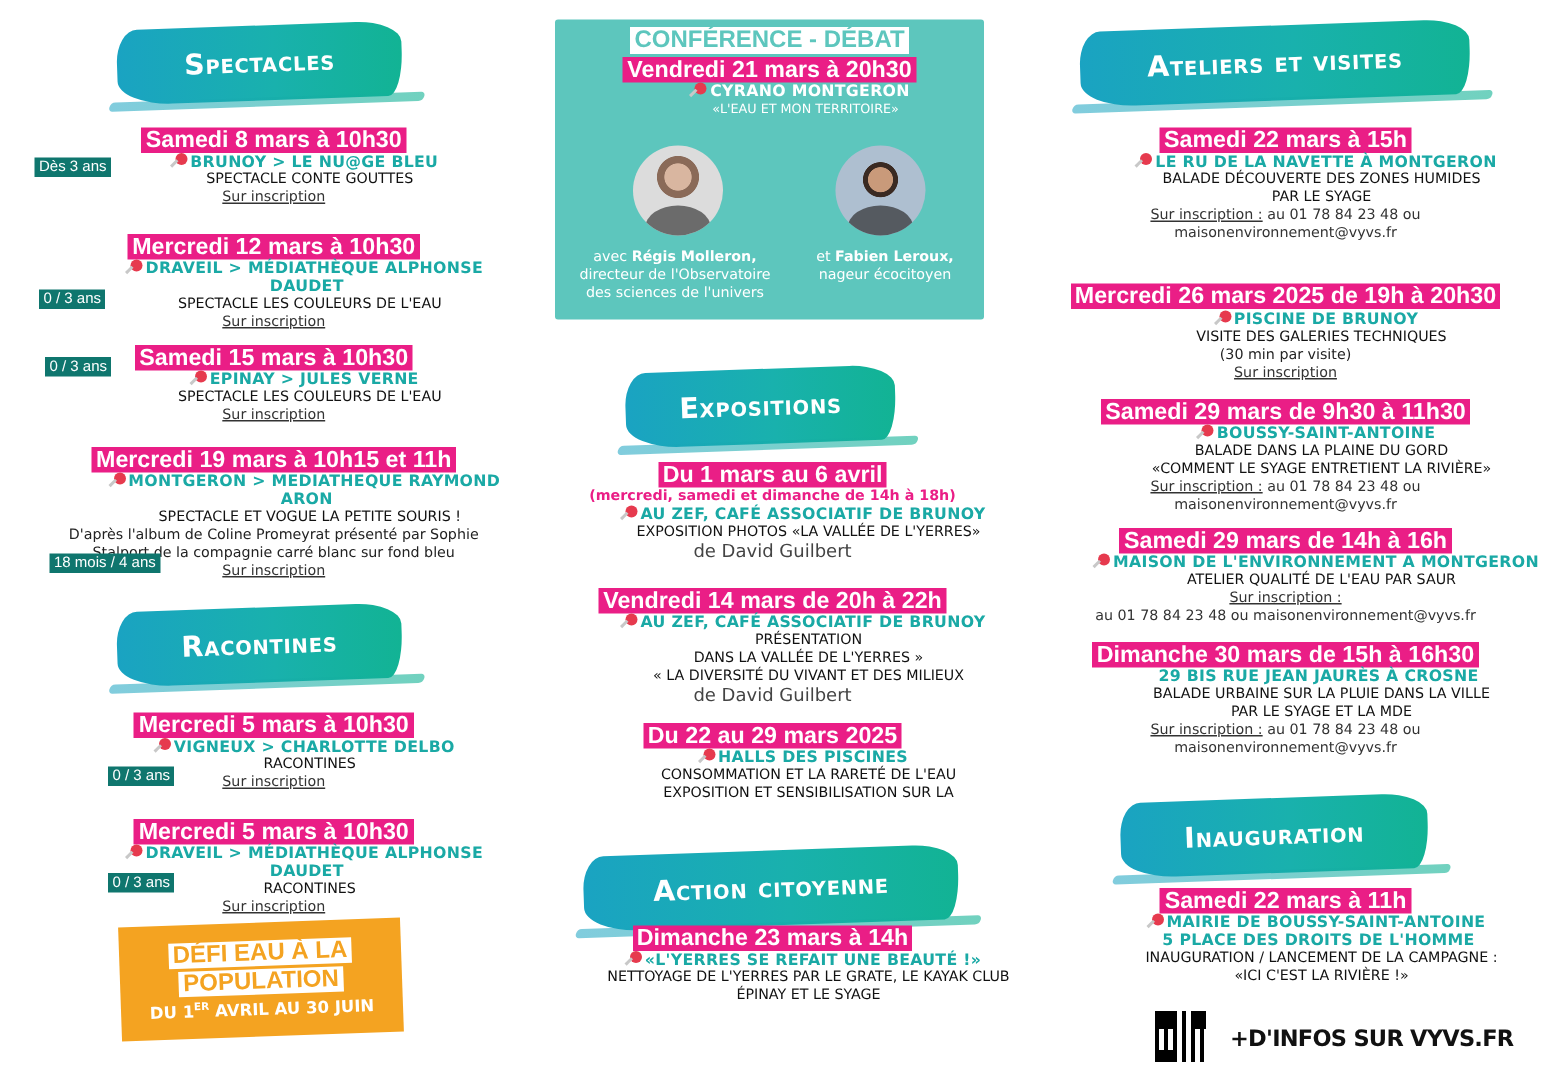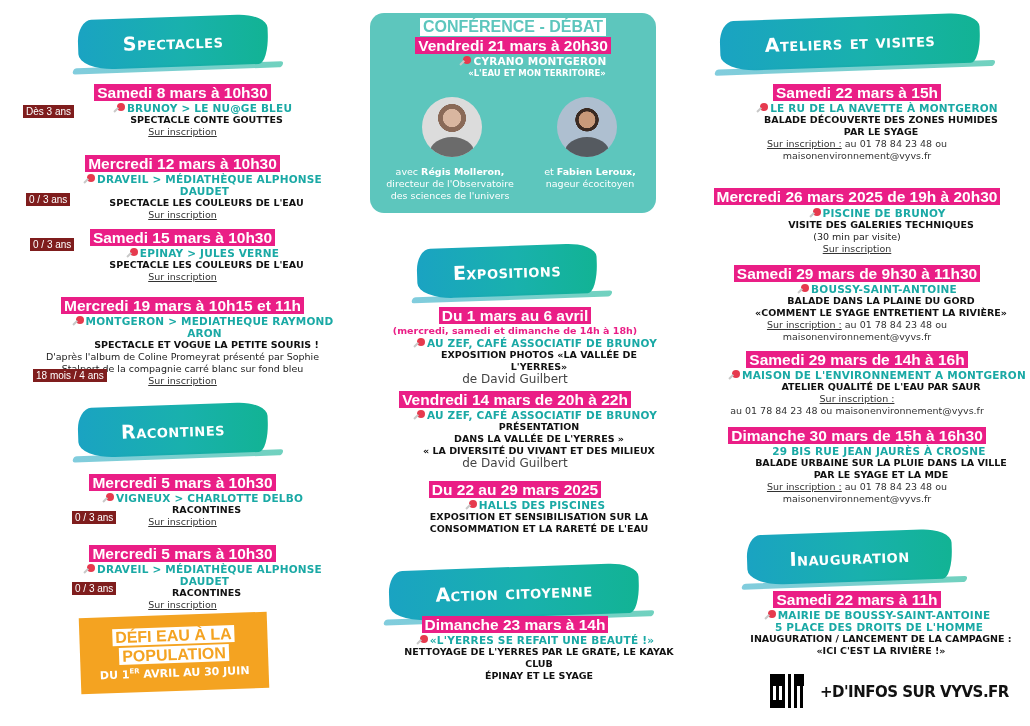--- a/index.html
+++ b/index.html
@@ -43,38 +43,38 @@
   }
   .pin {
     display: inline-block; width: 8px; height: 8px; border-radius: 50%;
     background: #e63a4e; margin-right: 2px; position: relative; vertical-align: 1px;
   }
   .pin::after {
     content: ""; position: absolute; left: -4px; top: 6px; width: 6px; height: 1.5px;
     background: #c8c8c8; transform: rotate(-45deg);
   }
   .title {
-    display: block; font-weight: bold; font-size: 9.5px; text-transform: uppercase;
+    display: block; font-weight: normal; font-size: 9.5px; text-transform: uppercase;
     color: #111; line-height: 12px; margin-left: 48px;
   }
   .desc { display: block; font-size: 9.5px; color: #222; line-height: 12px; }
   .desc-grey { display: block; font-size: 12px; color: #444; line-height: 12px; text-align: center; }
   .link { font-size: 9.5px; color: #333; text-decoration: underline; line-height: 12px; }
   .link-block { display: block; }
   .contact { display: block; font-size: 9.5px; color: #333; line-height: 12px; }
   .sub-pink { display: block; color: #ea1e86; font-weight: bold; font-size: 9.5px; line-height: 12px; }
 
   .age {
-    position: absolute; background: #7f1d1d; color: #fff; font-size: 10px;
+    position: absolute; background: #0f766e; color: #fff; font-size: 10px;
     padding: 0 3px; line-height: 13px; font-family: "Liberation Sans", sans-serif;
   }
 
   .conf-card {
     position: absolute; left: 5px; top: 13px; width: 286px; height: 200px;
-    background: #5dc6bd; border-radius: 14px;
+    background: #5dc6bd; border-radius: 2px;
   }
   .conf-heading {
     display: inline-block; background: #fff; color: #5dc6bd; font-weight: bold;
     font-size: 16px; padding: 0 3px; line-height: 18px; margin-top: 5px;
     font-family: "Liberation Sans", sans-serif;
   }
   .conf-card .place, .conf-card .title { color: #fff; }
   .avatar {
     position: absolute; width: 60px; height: 60px; border-radius: 50%;
     background: radial-gradient(circle at 50% 35%, #d9b6a0 0 18%, #8a6a58 19% 28%, #dcdcdc 29% 100%);
@@ -220,22 +220,22 @@
     <span class="place"><span class="pin"></span><span>Au Zef, café associatif de Brunoy</span></span>
     <span class="title">Présentation</span>
     <span class="title">dans la vallée de l'Yerres »</span>
     <span class="title">« La diversité du vivant et des milieux</span>
     <span class="desc-grey">de David Guilbert</span>
   </div>
 
   <div class="event" style="top:481px;">
     <span class="date">Du 22 au 29 mars 2025</span>
     <span class="place"><span class="pin"></span><span>Halls des piscines</span></span>
+    <span class="title">consommation et la rareté de l'eau</span>
     <span class="title">Exposition et sensibilisation sur la</span>
-    <span class="title">consommation et la rareté de l'eau</span>
   </div>
 
   <div class="brush" style="left:24px; top:567px; width:250px;">
     <span class="brush-title">Action citoyenne</span>
   </div>
 
   <div class="event" style="top:616px; left:-10px; right:-10px;">
     <span class="date">Dimanche 23 mars à 14h</span>
     <span class="place"><span class="pin"></span><span>«L'Yerres se refait une beauté !»</span></span>
     <span class="title">Nettoyage de l'Yerres par le GRATE, le Kayak Club</span>

